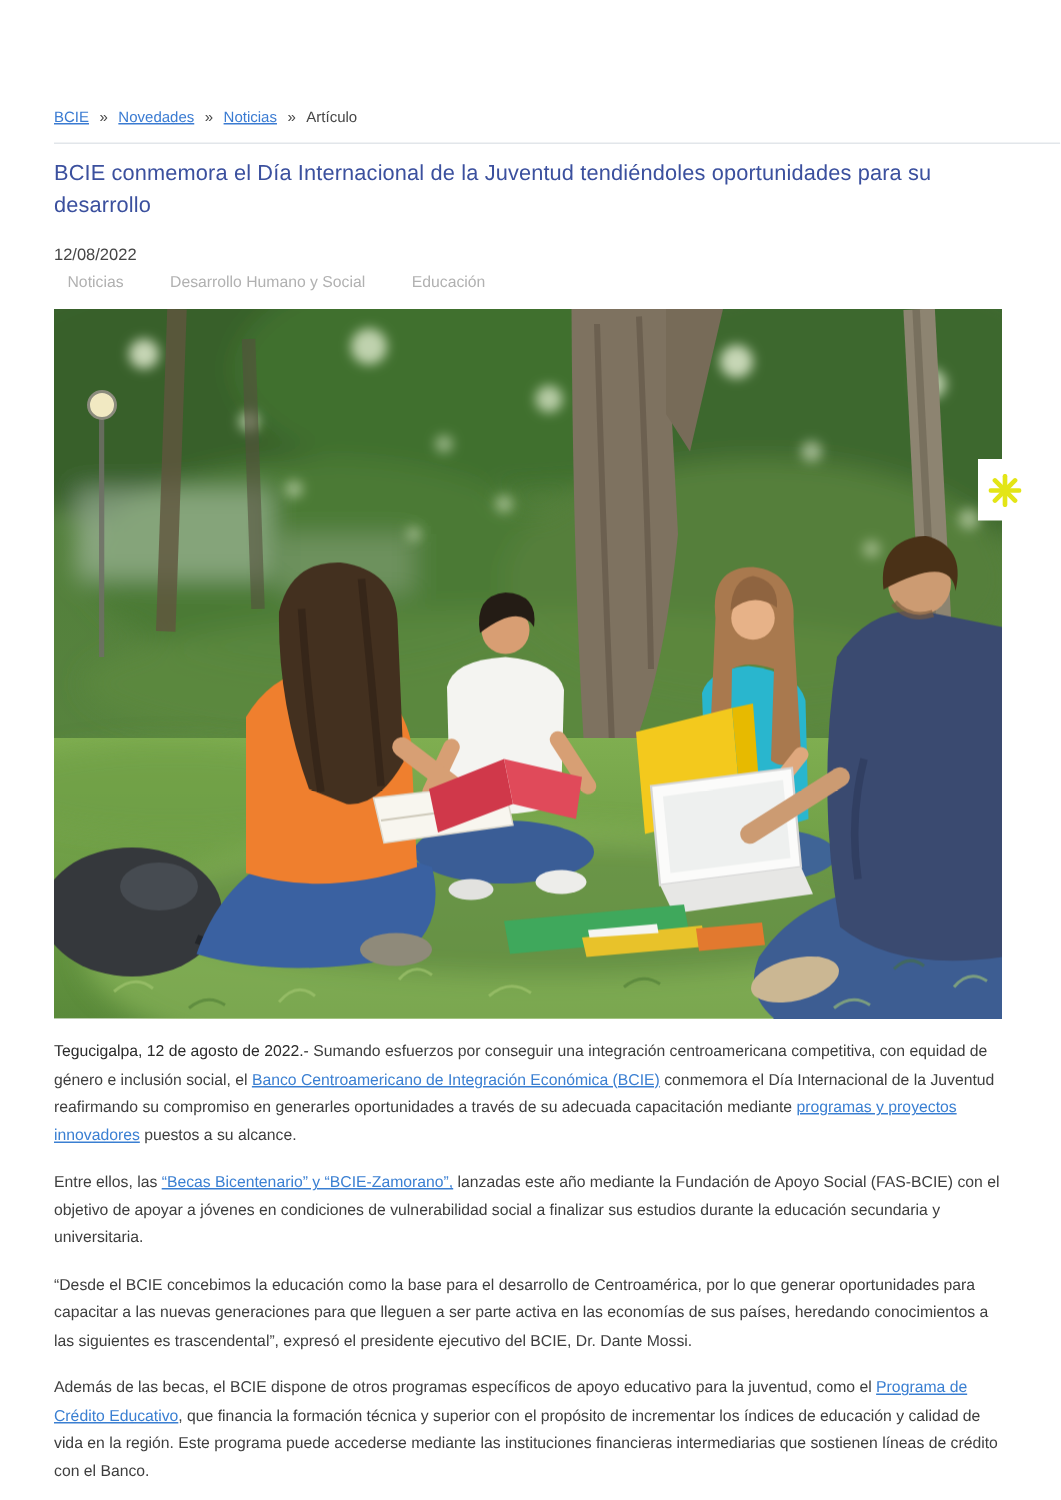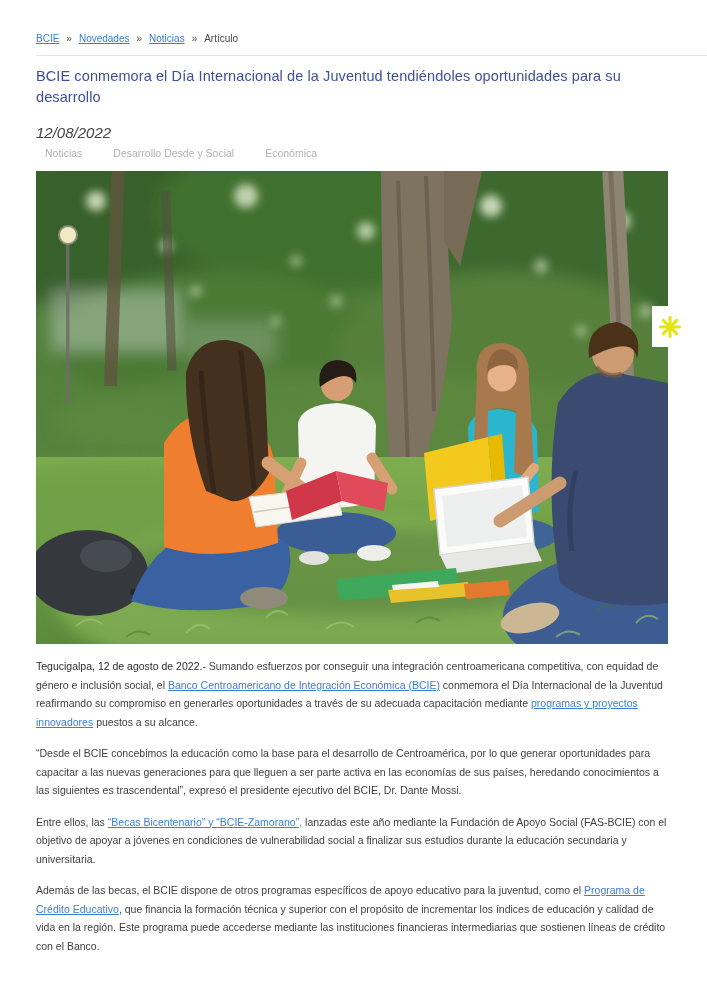--- a/index.html
+++ b/index.html
@@ -1,30 +1,30 @@
 <!DOCTYPE html>
 <html><head>
 <meta charset="utf-8">
 <style>
   html,body{margin:0;padding:0;background:#fff;}
   body{width:707px;height:1000px;font-family:"Liberation Sans",sans-serif;}
   .page{position:relative;width:707px;height:1000px;background:#fff;overflow:hidden;}
   .content{padding:0 39px 0 36px;}
 
   
-  .breadcrumb{padding-top:33px;font-size:10px;color:#474747;line-height:12px;}
+  .breadcrumb{padding-top:33px;font-size:10px;color:#474747;line-height:12px;margin-top:40px;}
   .bc-link{color:#3a7bd2;text-decoration:underline;margin-right:7px;cursor:pointer;}
   .bc-sep{color:#4a4a4a;margin-right:7px;}
   .bc-current{color:#474747;}
 
   .rule{border:none;border-top:1px solid #e2e6ea;margin:10px 0 0 36px;}
 
   
   .title{margin:10px 0 16px;font-size:14.5px;font-weight:400;color:#3b509e;line-height:21px;letter-spacing:.1px;}
-  .date{margin-top:16px;font-size:15px;font-style:italic;color:#454545;}
+  .date{margin-top:16px;font-size:11px;color:#454545;}
   .tags{margin-top:6px;display:flex;gap:31px;padding-left:9px;}
   .tag{font-size:10.5px;color:#b1b1b1;text-decoration:none;cursor:pointer;}
 
   
   .photo-wrap{position:relative;margin-top:12px;width:632px;height:473px;}
   .photo-wrap svg{display:block;width:632px;height:473px;}
 
   
   .widget-btn{position:absolute;left:652px;top:306px;width:36px;height:41px;background:#fff;border:none;
     display:flex;align-items:center;justify-content:center;cursor:pointer;padding:0;}
@@ -42,22 +42,22 @@
 
   <nav class="content breadcrumb"><a class="bc-link" href="#">BCIE</a><span class="bc-sep">»</span><a class="bc-link" href="#">Novedades</a><span class="bc-sep">»</span><a class="bc-link" href="#">Noticias</a><span class="bc-sep">»</span><span class="bc-current">Artículo</span></nav>
 
   <hr class="rule">
 
   <div class="content">
     <h1 class="title">BCIE conmemora el Día Internacional de la Juventud tendiéndoles oportunidades para su desarrollo</h1>
     <div class="date">12/08/2022</div>
     <div class="tags">
         <a class="tag" href="#">Noticias</a>
-        <a class="tag" href="#">Desarrollo Desde y Social</a>
-        <a class="tag" href="#">Económica</a>
+        <a class="tag" href="#">Desarrollo Humano y Social</a>
+        <a class="tag" href="#">Educación</a>
       </div>
 
     <div class="photo-wrap" role="img" aria-label="Cuatro jóvenes estudiando sentados en el césped de un parque">
       <svg viewBox="0 0 632 473" xmlns="http://www.w3.org/2000/svg">
         <defs>
           <linearGradient id="gCanopy" x1="0" y1="0" x2="0" y2="1">
             <stop offset="0" stop-color="#4d7a38"></stop>
               <stop offset="1" stop-color="#5e8a42"></stop>
           </linearGradient>
           <linearGradient id="gGrass" x1="0" y1="0" x2="0" y2="1">
@@ -204,22 +204,22 @@
           <path d="M90 466 q12 -10 24 -2"></path>
             <path d="M380 452 q12 -10 24 -2"></path>
             <path d="M560 440 q10 -10 20 -2"></path>
         </g>
       </svg>
     </div>
 
 
     <div class="body-text">
         <p><strong class="lead">Tegucigalpa, 12 de agosto de 2022.-</strong><span> Sumando esfuerzos por conseguir una integración centroamericana competitiva, con equidad de género e inclusión social, el </span><a href="#" class="body-link">Banco Centroamericano de Integración Económica (BCIE)</a><span> conmemora el Día Internacional de la Juventud reafirmando su compromiso en generarles oportunidades a través de su adecuada capacitación mediante </span><a href="#" class="body-link">programas y proyectos innovadores</a><span> puestos a su alcance.</span></p>
+        <p><span>Entre ellos, las </span><a href="#" class="body-link">“Becas Bicentenario” y “BCIE-Zamorano”,</a><span> lanzadas este año mediante la Fundación de Apoyo Social (FAS-BCIE) con el objetivo de apoyar a jóvenes en condiciones de vulnerabilidad social a finalizar sus estudios durante la educación secundaria y universitaria.</span></p>
         <p><span>“Desde el BCIE concebimos la educación como la base para el desarrollo de Centroamérica, por lo que generar oportunidades para capacitar a las nuevas generaciones para que lleguen a ser parte activa en las economías de sus países, heredando conocimientos a las siguientes es trascendental”, expresó el presidente ejecutivo del BCIE, Dr. Dante Mossi.</span></p>
-        <p><span>Entre ellos, las </span><a href="#" class="body-link">“Becas Bicentenario” y “BCIE-Zamorano”,</a><span> lanzadas este año mediante la Fundación de Apoyo Social (FAS-BCIE) con el objetivo de apoyar a jóvenes en condiciones de vulnerabilidad social a finalizar sus estudios durante la educación secundaria y universitaria.</span></p>
         <p><span>Además de las becas, el BCIE dispone de otros programas específicos de apoyo educativo para la juventud, como el </span><a href="#" class="body-link">Programa de Crédito Educativo</a><span>, que financia la formación técnica y superior con el propósito de incrementar los índices de educación y calidad de vida en la región. Este programa puede accederse mediante las instituciones financieras intermediarias que sostienen líneas de crédito con el Banco.</span></p>
       </div>
   </div>
 
   <button class="widget-btn" aria-label="widget">
     <svg width="22" height="22" viewBox="0 0 22 22">
       <g stroke="#e3e516" stroke-width="3.1" stroke-linecap="round">
         <line x1="11" y1="1.5" x2="11" y2="20.5"></line>
         <line x1="1.5" y1="11" x2="20.5" y2="11"></line>
         <line x1="4.3" y1="4.3" x2="17.7" y2="17.7"></line>

